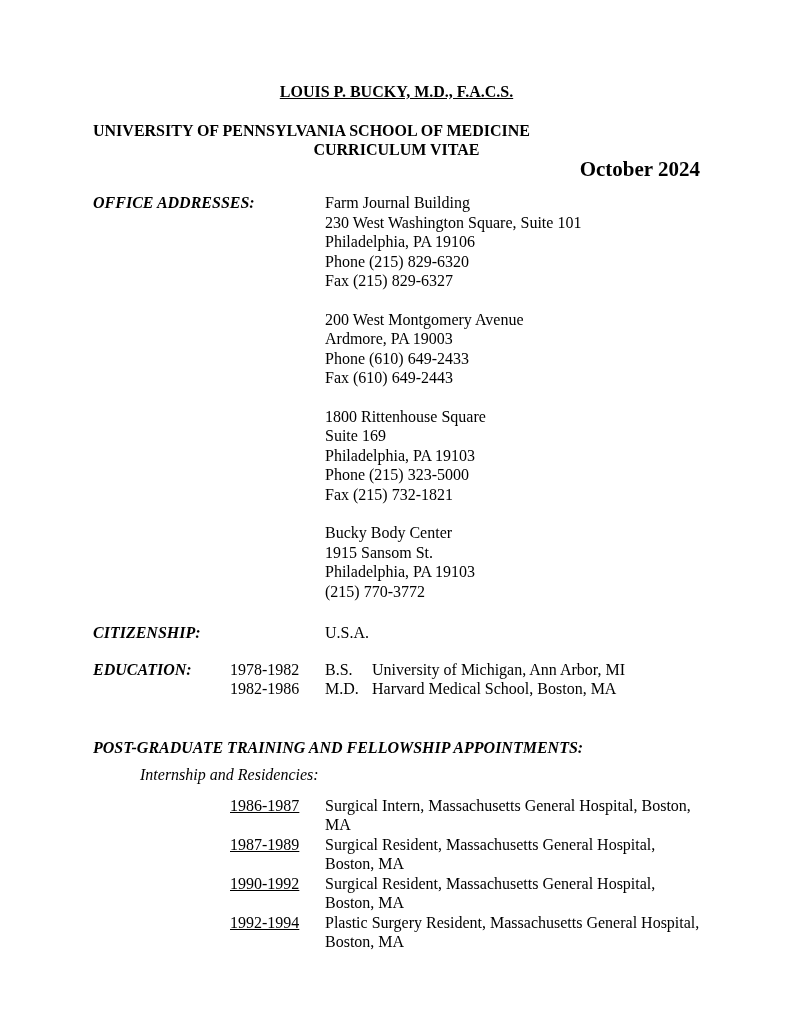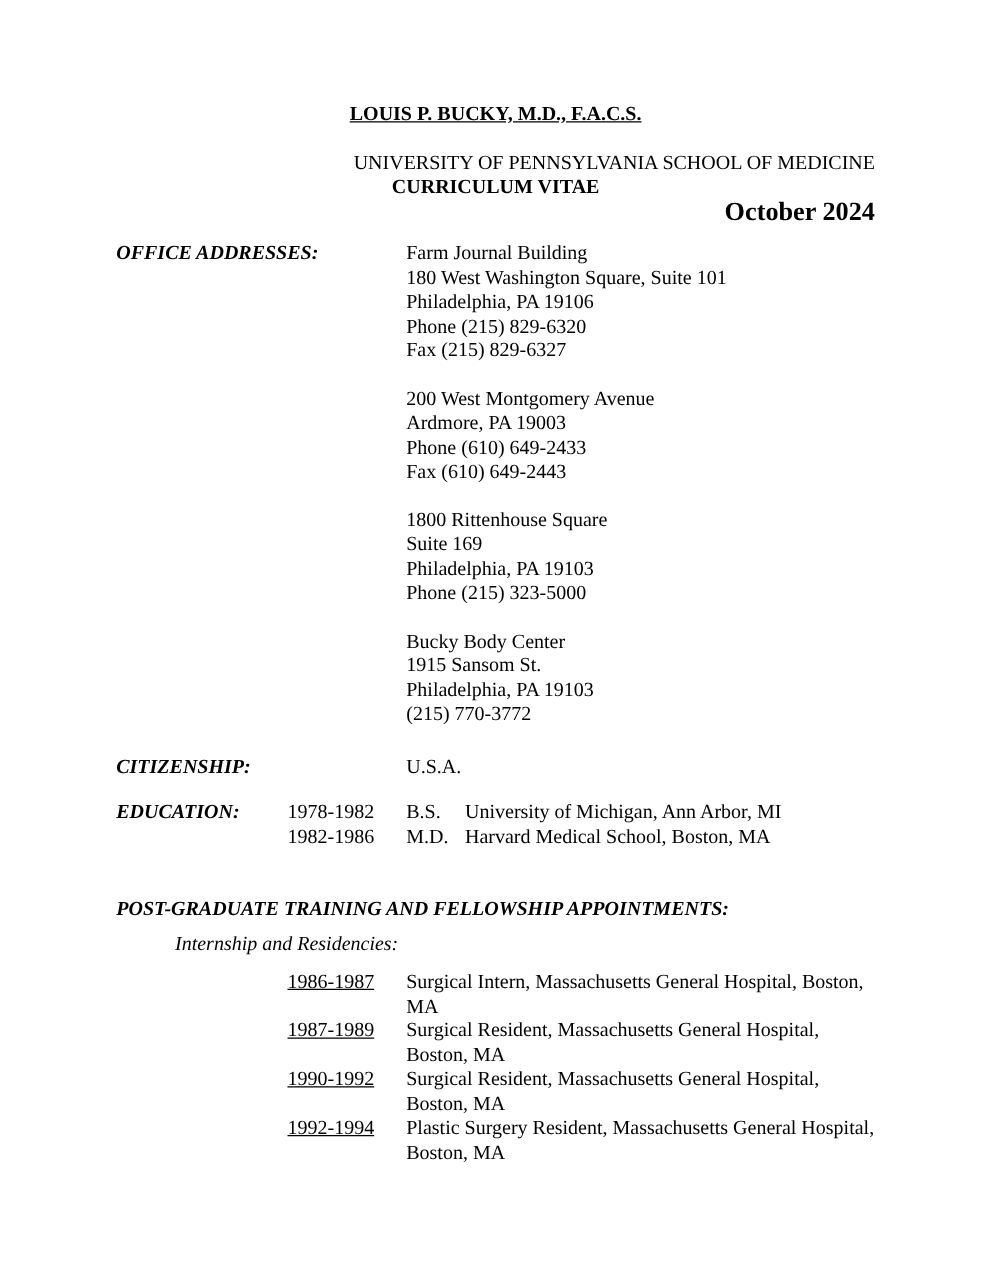--- a/index.html
+++ b/index.html
@@ -20,22 +20,22 @@
     padding: 82px 91px 0 93px;
     overflow: hidden;
   }
   
   .cv-name {
     text-align: center;
     font-weight: bold;
     text-decoration: underline;
   }
   .cv-univ {
-    text-align: right;
-    font-weight: normal;
+    text-align: left;
+    font-weight: bold;
     margin-top: 19px;
   }
   .cv-doctype {
     text-align: center;
     font-weight: bold;
   }
   .cv-date {
     text-align: right;
     font-weight: bold;
     font-size: 21px;
@@ -118,36 +118,37 @@
     <div class="cv-univ">UNIVERSITY OF PENNSYLVANIA SCHOOL OF MEDICINE</div>
     <div class="cv-doctype">CURRICULUM VITAE</div>
     <div class="cv-date">October 2024</div>
   </div>
 
   <div class="offices">
     <div class="sec-label">OFFICE ADDRESSES:</div>
     <div>
       <div class="addr-block">
         <div>Farm Journal Building</div>
-        <div>180 West Washington Square, Suite 101</div>
+        <div>230 West Washington Square, Suite 101</div>
         <div>Philadelphia, PA 19106</div>
         <div>Phone (215) 829-6320</div>
         <div>Fax (215) 829-6327</div>
       </div>
       <div class="addr-block">
         <div>200 West Montgomery Avenue</div>
         <div>Ardmore, PA 19003</div>
         <div>Phone (610) 649-2433</div>
         <div>Fax (610) 649-2443</div>
       </div>
       <div class="addr-block">
         <div>1800 Rittenhouse Square</div>
         <div>Suite 169</div>
         <div>Philadelphia, PA 19103</div>
         <div>Phone (215) 323-5000</div>
+        <div>Fax (215) 732-1821</div>
       </div>
       <div class="addr-block">
         <div>Bucky Body Center</div>
         <div>1915 Sansom St.</div>
         <div>Philadelphia, PA 19103</div>
         <div>(215) 770-3772</div>
       </div>
     </div>
   </div>
 

